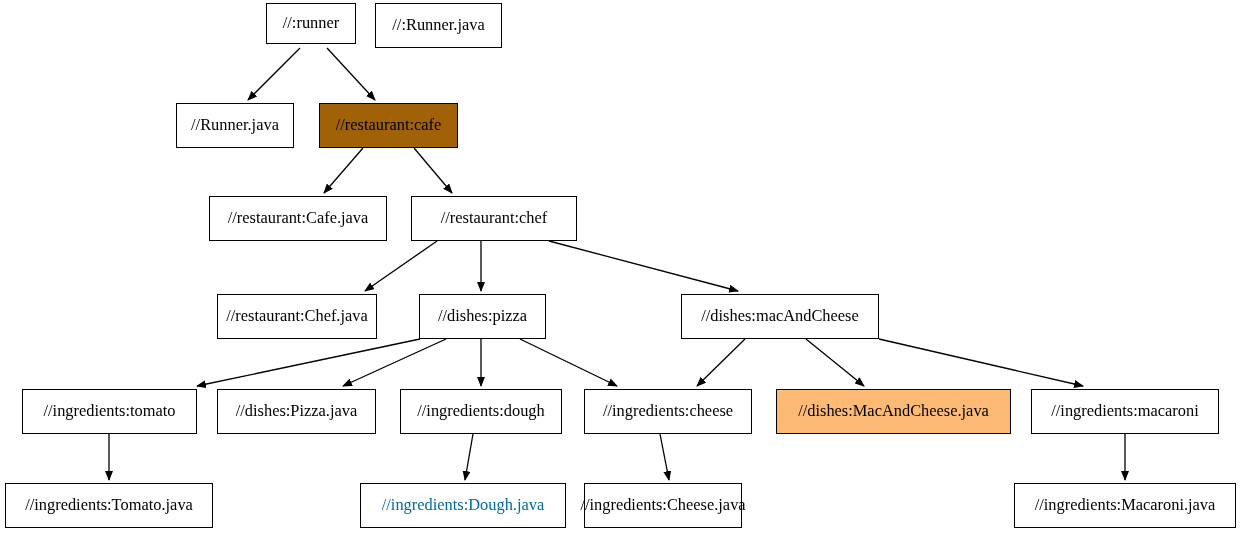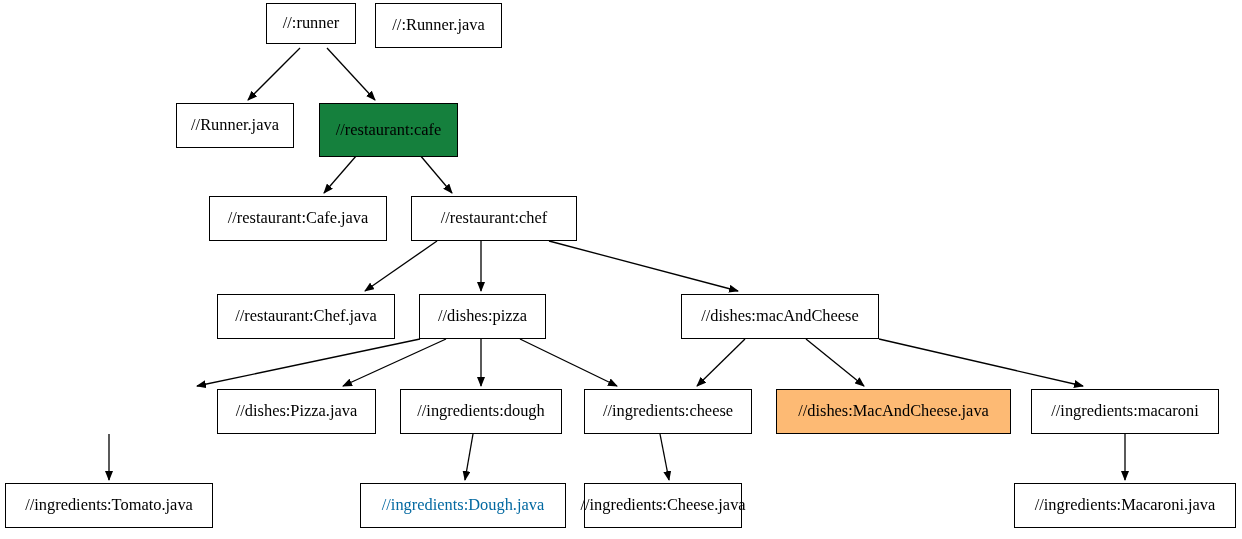--- a/index.html
+++ b/index.html
@@ -86,37 +86,40 @@
   <div id="node-layer">
       <div class="graph-node" style="left: 266px; top: 3px; width: 90px; height: 41px; border-color: rgb(0, 0, 0); background: rgb(255, 255, 255); color: rgb(0, 0, 0);">
         <span class="node-label">//:runner</span>
       </div>
       <div class="graph-node" style="left: 375px; top: 3px; width: 127px; height: 45px; border-color: rgb(0, 0, 0); background: rgb(255, 255, 255); color: rgb(0, 0, 0); text-align: center;">
         <span class="node-label">//:Runner.java</span>
       </div>
       <div class="graph-node" style="left: 176px; top: 103px; width: 118px; height: 45px; border-color: rgb(0, 0, 0); background: rgb(255, 255, 255); color: rgb(0, 0, 0);">
         <span class="node-label">//Runner.java</span>
       </div>
-      <div class="graph-node" style="left: 319px; top: 103px; width: 139px; height: 54px; border-color: rgb(0, 0, 0); background: #15803d; color: rgb(0, 0, 0);">
+      <div class="graph-node" style="left: 319px; top: 103px; width: 139px; height: 45px; border-color: rgb(0, 0, 0); background: #a16207; color: rgb(0, 0, 0);">
         <span class="node-label">//restaurant:cafe</span>
       </div>
       <div class="graph-node" style="left: 209px; top: 196px; width: 178px; height: 45px; border-color: rgb(0, 0, 0); background: rgb(255, 255, 255); color: rgb(0, 0, 0);">
         <span class="node-label">//restaurant:Cafe.java</span>
       </div>
       <div class="graph-node" style="left: 411px; top: 196px; width: 166px; height: 45px; border-color: rgb(0, 0, 0); background: rgb(255, 255, 255); color: rgb(0, 0, 0);">
         <span class="node-label">//restaurant:chef</span>
       </div>
-      <div class="graph-node" style="left: 217px; top: 294px; width: 178px; height: 45px; border-color: rgb(0, 0, 0); background: rgb(255, 255, 255); color: rgb(0, 0, 0); text-align: right;">
+      <div class="graph-node" style="left: 217px; top: 294px; width: 160px; height: 45px; border-color: rgb(0, 0, 0); background: rgb(255, 255, 255); color: rgb(0, 0, 0); text-align: right;">
         <span class="node-label">//restaurant:Chef.java</span>
       </div>
       <div class="graph-node" style="left: 419px; top: 294px; width: 127px; height: 45px; border-color: rgb(0, 0, 0); background: rgb(255, 255, 255); color: rgb(0, 0, 0);">
         <span class="node-label">//dishes:pizza</span>
       </div>
       <div class="graph-node" style="left: 681px; top: 294px; width: 198px; height: 45px; border-color: rgb(0, 0, 0); background: rgb(255, 255, 255); color: rgb(0, 0, 0);">
         <span class="node-label">//dishes:macAndCheese</span>
+      </div>
+      <div class="graph-node" style="left: 22px; top: 389px; width: 175px; height: 45px; border-color: rgb(0, 0, 0); background: rgb(255, 255, 255); color: rgb(0, 0, 0);">
+        <span class="node-label">//ingredients:tomato</span>
       </div>
       <div class="graph-node" style="left: 217px; top: 389px; width: 159px; height: 45px; border-color: rgb(0, 0, 0); background: rgb(255, 255, 255); color: rgb(0, 0, 0);">
         <span class="node-label">//dishes:Pizza.java</span>
       </div>
       <div class="graph-node" style="left: 400px; top: 389px; width: 162px; height: 45px; border-color: rgb(0, 0, 0); background: rgb(255, 255, 255); color: rgb(0, 0, 0);">
         <span class="node-label">//ingredients:dough</span>
       </div>
       <div class="graph-node" style="left: 584px; top: 389px; width: 168px; height: 45px; border-color: rgb(0, 0, 0); background: rgb(255, 255, 255); color: rgb(0, 0, 0);">
         <span class="node-label">//ingredients:cheese</span>
       </div>

